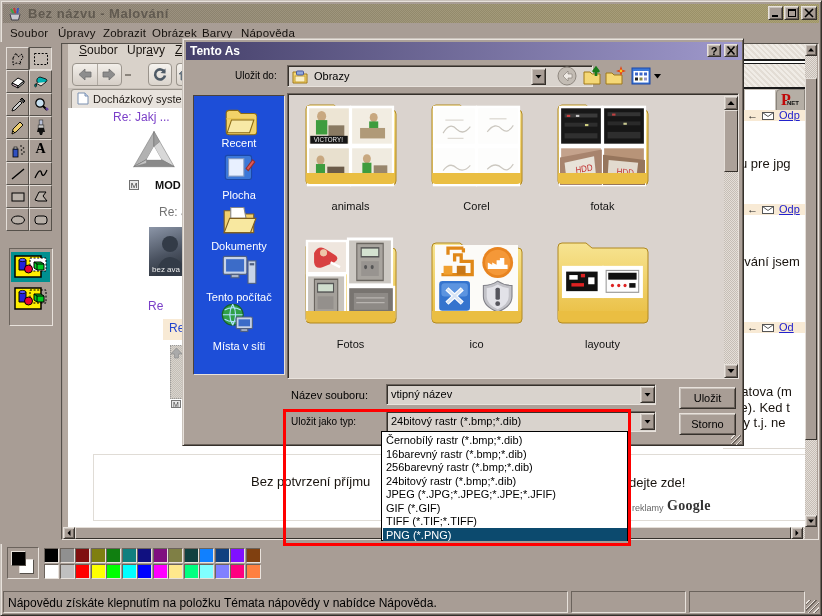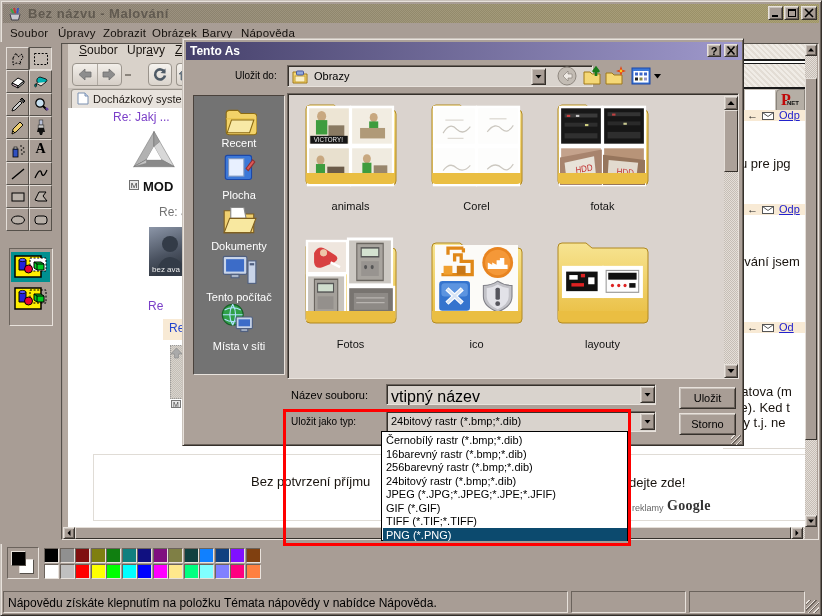--- a/index.html
+++ b/index.html
@@ -216,21 +216,21 @@
       <g stroke="#707070" stroke-width="1.2" stroke-linejoin="round">
         <path d="M50 4 L50 38 L33 68 L4 84 Z" fill="#B2B2B2"></path>
         <path d="M50 4 L96 84 L67 68 L50 38 Z" fill="#D8D8D8"></path>
         <path d="M4 84 L33 68 L67 68 L96 84 Z" fill="#8A8A8A"></path>
         <path d="M50 38 L67 68 L33 68 Z" fill="#FFF" stroke="none"></path>
         <path d="M50 4 L63 27 L50 38 Z" fill="#9E9E9E" stroke-width="0.8"></path>
         <path d="M4 84 L33 68 L33 76 Z" fill="#C4C4C4" stroke-width="0.8"></path>
       </g>
     </svg>
 <div class="abs" style="left:66px;top:136px;width:10px;height:10px;background:#E8E8E8;border:1px solid #707070;font-size:8px;line-height:9px;text-align:center;color:#333">M</div>
-<div class="abs" style="left:80px;top:135px;font-size:13px;font-weight:bold;color:#111">MOD</div>
+<div class="abs" style="left:92px;top:135px;font-size:11px;font-weight:bold;color:#111">MOD</div>
 <div class="abs" style="left:96px;top:161px;font-size:12px;color:#737373;white-space:nowrap">Re: J</div>
 
 <div class="abs" style="left:86px;top:183px;width:37px;height:49px;background:linear-gradient(160deg,#8C96A8 0%,#4A5260 55%,#262B33 100%)">
 <svg width="37" height="49" viewBox="0 0 37 49">
         <circle cx="21" cy="17" r="8" fill="#333B47"></circle>
         <path d="M7 49 Q9 31 21 30 Q33 31 36 46 L36 49 Z" fill="#333B47"></path>
         <text x="3" y="45" font-size="8" fill="#EEE" font-family="Liberation Sans">bez ava</text>
       </svg></div>
 <div class="abs" style="left:85px;top:255px;font-size:12px;color:#7A3FC8">Re</div>
 <div class="abs" style="left:100px;top:275px;width:19px;height:21px;background:#F8EAD5"></div>
@@ -445,21 +445,21 @@
         <rect x="13" y="6.5" width="3" height="3"></rect>
         <rect x="4" y="11.5" width="3" height="3" fill="#222"></rect>
         <rect x="8.5" y="11.5" width="3" height="3" fill="#884"></rect>
         <rect x="13" y="11.5" width="3" height="3" fill="#99C"></rect>
       </g>
     </svg>
 <svg class="abs" style="left:470px;top:34px" width="9" height="6" viewBox="0 0 9 6">
       <path d="M1 1 L8 1 L4.5 5.5 Z" fill="#000"></path>
     </svg>
 
-<div class="abs" style="left:10px;top:56px;width:92px;height:280px;background:#737373;border:1px solid;border-color:#4A423C #E8E2DC #E8E2DC #4A423C">
+<div class="abs" style="left:10px;top:56px;width:92px;height:280px;background:#1d4ed8;border:1px solid;border-color:#4A423C #E8E2DC #E8E2DC #4A423C">
 <svg class="abs" style="left:29px;top:10px" width="34" height="31" viewBox="0 0 32 29">
         <path d="M3 7 q0 -3 3 -3 h8 l3 3 h12 q3 0 3 3 v14 q0 3 -3 3 H6 q-3 0 -3 -3 Z" fill="#F2D268" stroke="#8A6A14"></path>
         <path d="M3 12 h26" stroke="#E8C048"></path>
         <path d="M4 25 L8 13 h21 l-4 12 Z" fill="#F8E9A6" stroke="#8A6A14"></path>
       </svg>
 <div class="lbl" style="top:41px">Recent</div>
 <svg class="abs" style="left:28px;top:55px" width="35" height="35" viewBox="0 0 32 32">
         <rect x="3" y="4" width="24" height="22" rx="2" fill="#3C78D8" stroke="#1C48A8"></rect>
         <rect x="6" y="7" width="14" height="16" fill="#E8F0FF" stroke="#8098C0"></rect>
         <path d="M22 16 L28 8 L30 10 L24 18 Z" fill="#E05858" stroke="#903030"></path>
@@ -681,21 +681,21 @@
           </svg></div>
 <div class="abs" style="left:0;top:14px;width:14px;height:62px;background:#ACA199;border:1px solid;border-color:#E4DED8 #35302B #35302B #E4DED8"></div>
 <div class="abs btn3" style="left:0;top:268px;width:14px;height:14px"><svg width="12" height="12" viewBox="0 0 12 12">
             <path d="M6 8 L9.5 4 L2.5 4 Z" fill="#000"></path>
           </svg></div>
 </div>
 </div>
 
 <div class="abs" style="left:108px;top:350px;font-size:11px">Název souboru:</div>
 <div class="abs" style="left:203px;top:345px;width:270px;height:21px;background:#D9D3CD;border:1px solid;border-color:#6B635C #E8E2DC #E8E2DC #6B635C;box-shadow:inset 1px 1px 0 #35302B">
-<div class="abs" style="left:4px;top:3px;font-size:16px">vtipný název</div>
+<div class="abs" style="left:4px;top:3px;font-size:11px">vtipný název</div>
 <div class="abs btn3" style="left:253px;top:1px;width:15px;height:17px"><svg width="13" height="15" viewBox="0 0 13 15">
           <path d="M3.5 6 L9.5 6 L6.5 9.5 Z" fill="#000"></path>
         </svg></div>
 </div>
 <div class="abs" style="left:108px;top:377px;font-size:10px">Uložit jako typ:</div>
 <div class="abs" style="left:203px;top:372px;width:270px;height:21px;background:#D9D3CD;border:1px solid;border-color:#6B635C #E8E2DC #E8E2DC #6B635C;box-shadow:inset 1px 1px 0 #35302B">
 <div class="abs" style="left:4px;top:3px;font-size:11px">24bitový rastr (*.bmp;*.dib)</div>
 <div class="abs btn3" style="left:253px;top:1px;width:15px;height:17px"><svg width="13" height="15" viewBox="0 0 13 15">
           <path d="M3.5 6 L9.5 6 L6.5 9.5 Z" fill="#000"></path>
         </svg></div>

